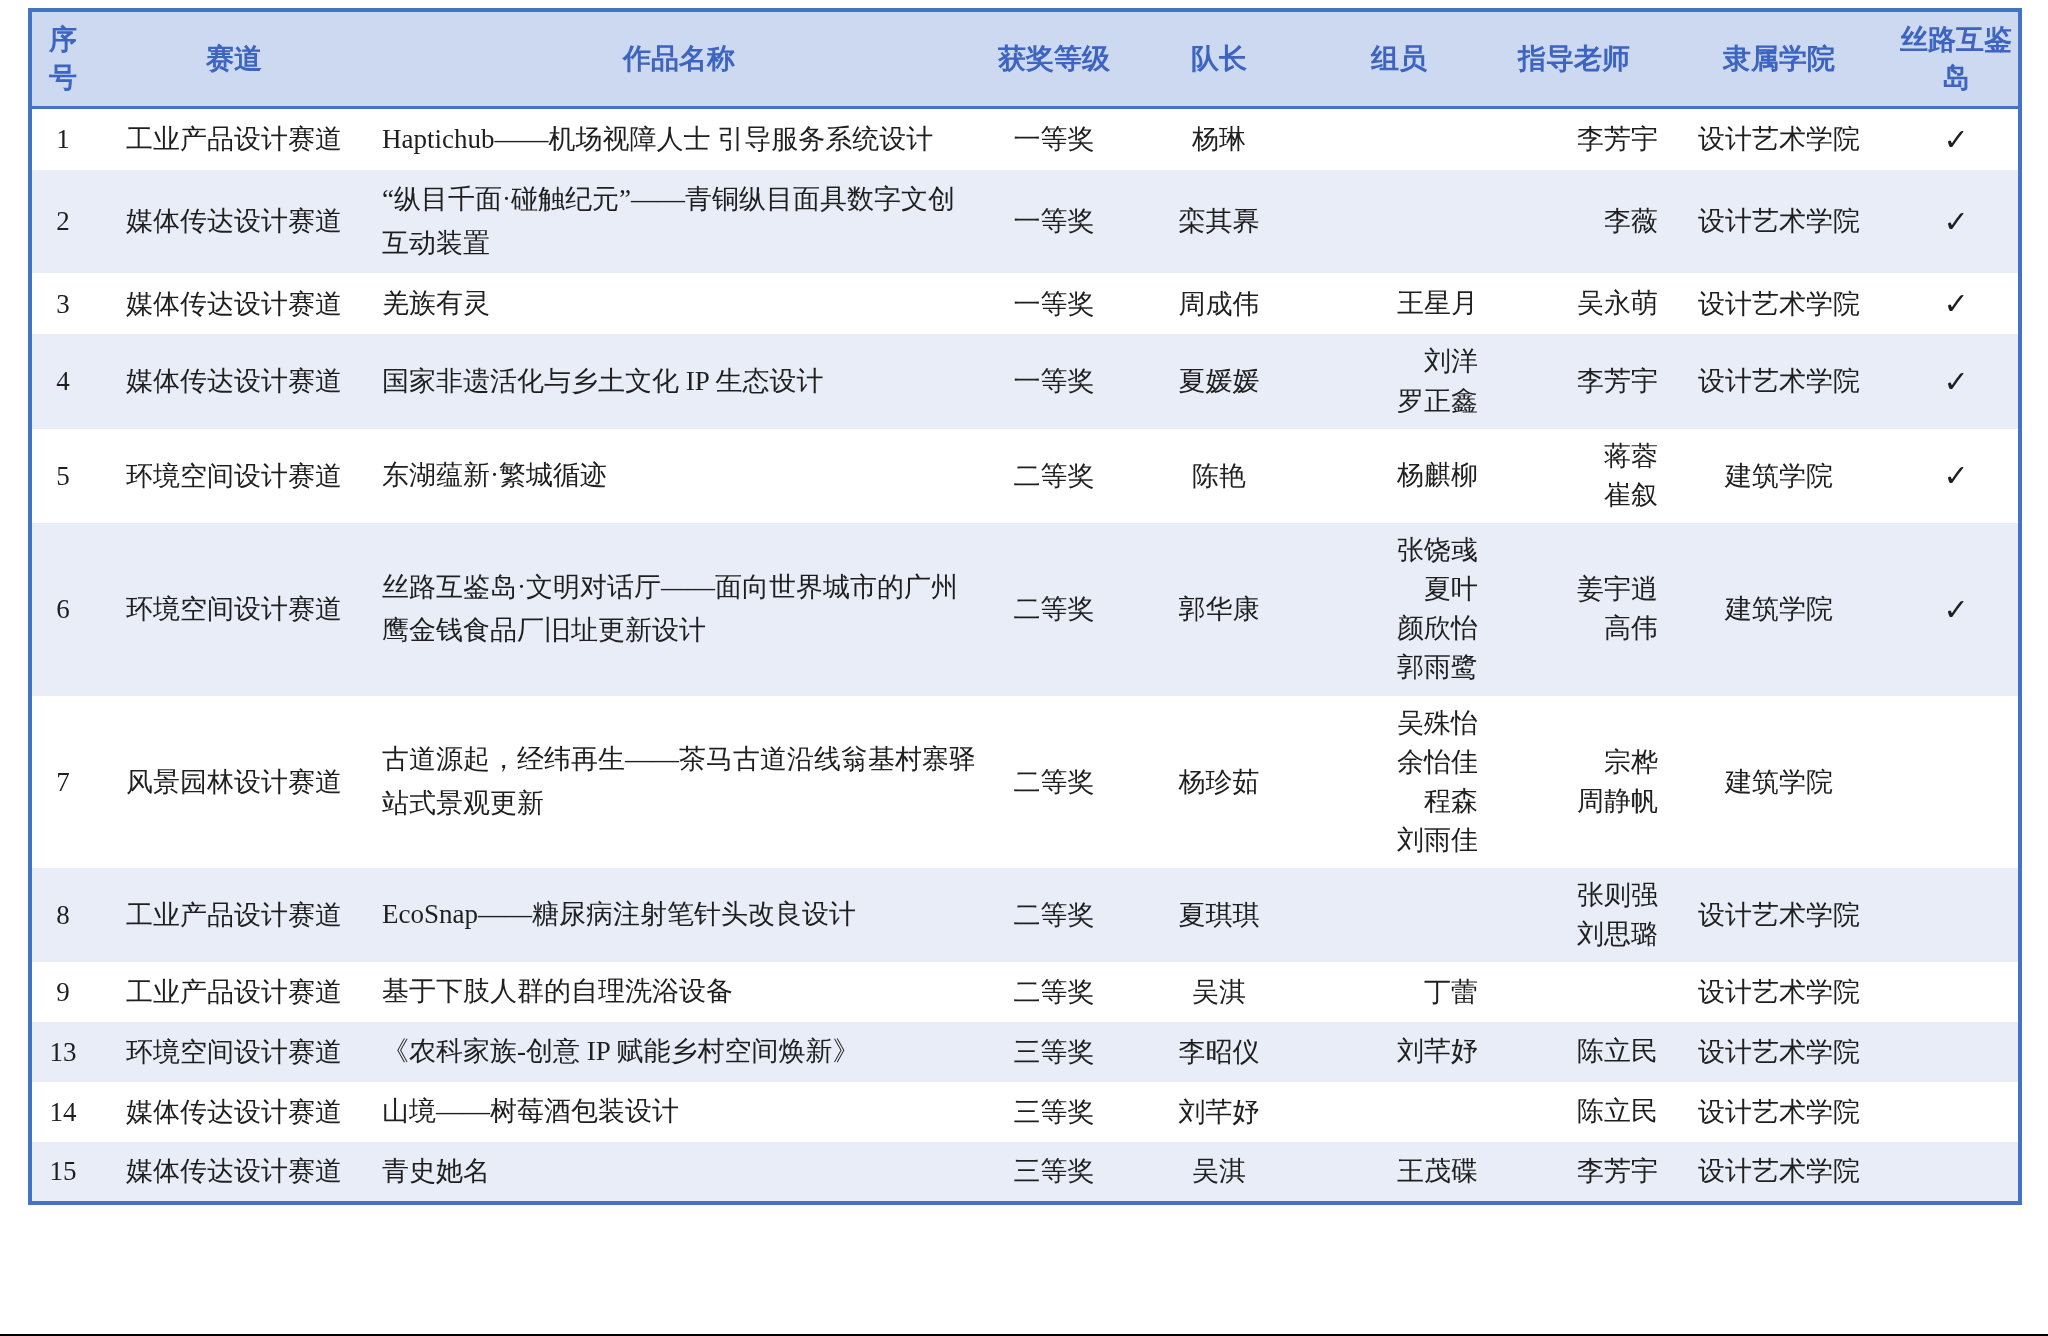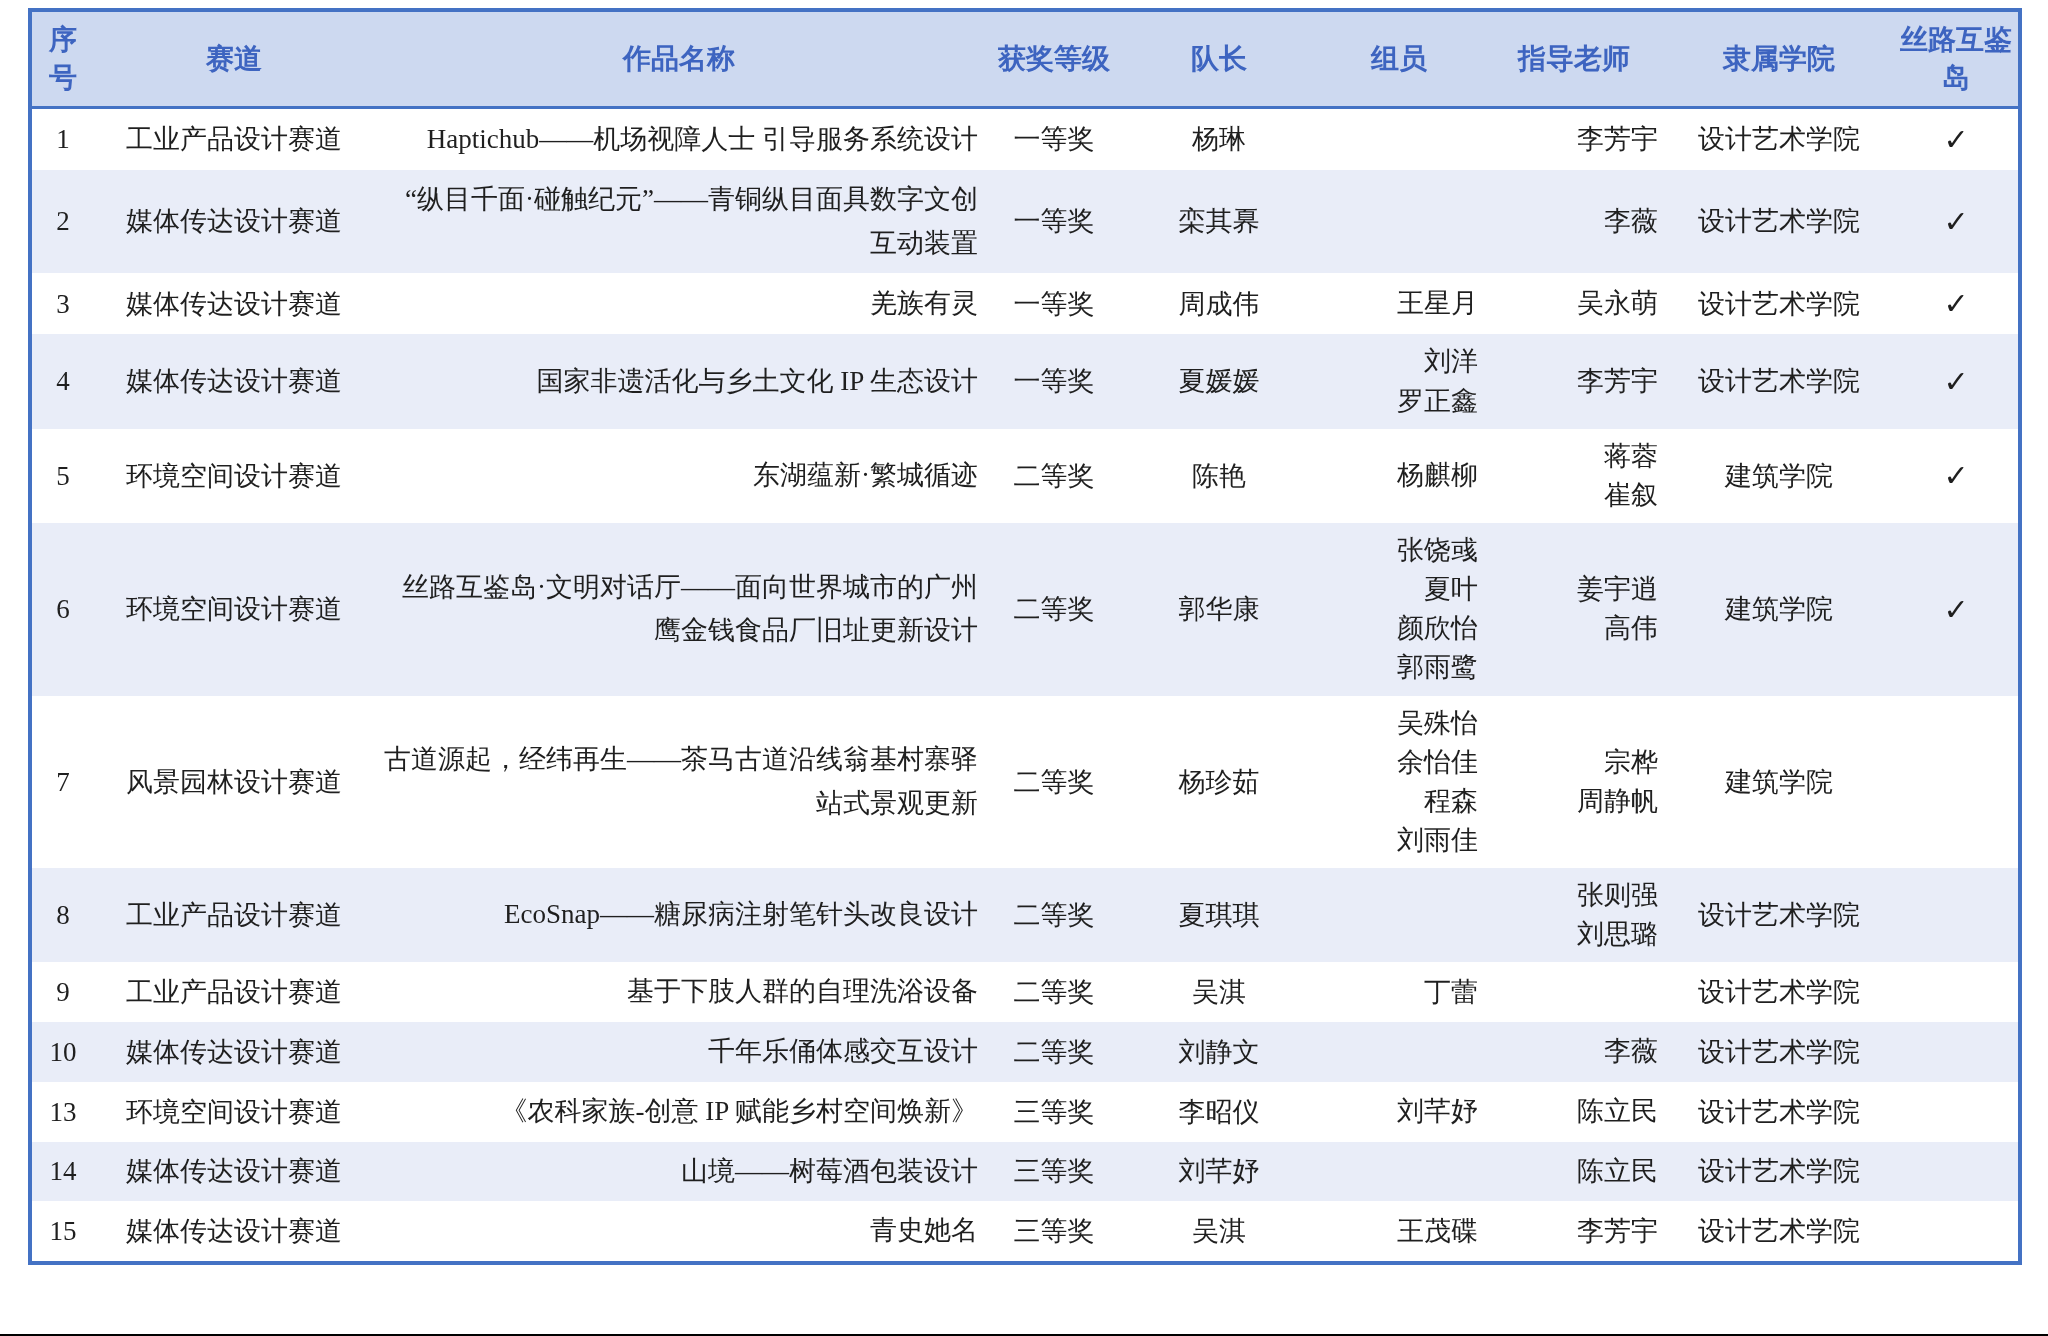--- a/index.html
+++ b/index.html
@@ -30,21 +30,21 @@
   tbody td{
     font-size:27px;
     color:var(--text,#1f1f1f);
     text-align:center;
     vertical-align:middle;
     padding:8px 6px;
     line-height:1.5;
     word-break:break-word;
   }
   tbody tr:nth-child(even){ background:var(--row-alt-bg,#e9edf8); }
-  td.c-title{ text-align:right; line-height:1.62; padding-left:8px; }
+  td.c-title{ text-align:left; line-height:1.62; padding-left:8px; }
   td.c-members div, td.c-advisors div{ line-height:1.45;text-align:right; }
   td.c-roadshow{ font-size:30px; font-family:"DejaVu Sans","Liberation Sans",sans-serif; }
   .bottom-bar{
     position:absolute; left:0; bottom:0;
     width:2048px; height:10px;
     background:#000000;
   }
 </style>
 </head>
 <body>
@@ -208,33 +208,20 @@
     <td class="c-award">二等奖</td>
     <td class="c-leader">吴淇</td>
     <td class="c-members">
             <div>丁蕾</div>
           </td>
     <td class="c-advisors"></td>
     <td class="c-college">设计艺术学院</td>
     <td class="c-roadshow"></td>
   </tr>
         <tr>
-    <td class="c-no">10</td>
-    <td class="c-track">媒体传达设计赛道</td>
-    <td class="c-title">千年乐俑体感交互设计</td>
-    <td class="c-award">二等奖</td>
-    <td class="c-leader">刘静文</td>
-    <td class="c-members"></td>
-    <td class="c-advisors">
-            <div>李薇</div>
-          </td>
-    <td class="c-college">设计艺术学院</td>
-    <td class="c-roadshow"></td>
-  </tr>
-        <tr>
     <td class="c-no">13</td>
     <td class="c-track">环境空间设计赛道</td>
     <td class="c-title">《农科家族-创意 IP 赋能乡村空间焕新》</td>
     <td class="c-award">三等奖</td>
     <td class="c-leader">李昭仪</td>
     <td class="c-members">
             <div>刘芊妤</div>
           </td>
     <td class="c-advisors">
             <div>陈立民</div>

